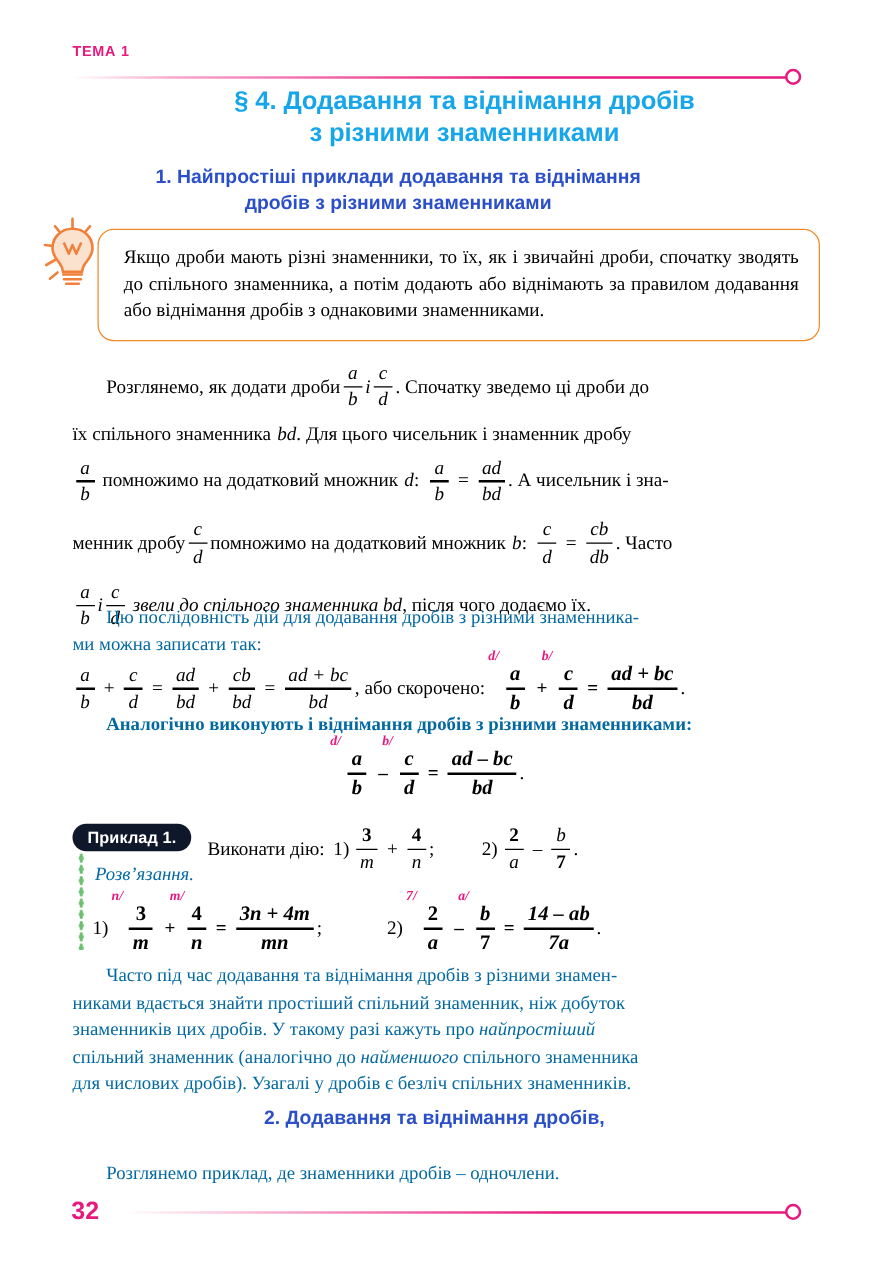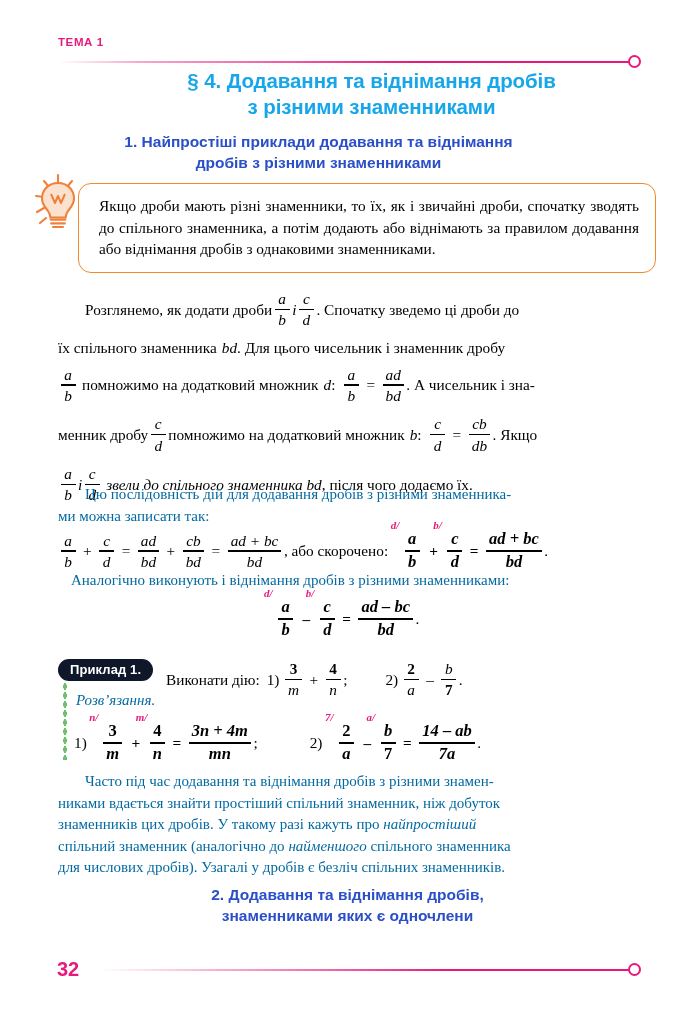--- a/index.html
+++ b/index.html
@@ -348,21 +348,21 @@
         <span class="num">c</span>
         <span class="bar"></span>
         <span class="den">d</span>
       </span>
       <span class="op">=</span>
       <span class="frac">
         <span class="num">cb</span>
         <span class="bar"></span>
         <span class="den">db</span>
       </span>
-      <span>. Якщо</span>
+      <span>. Часто</span>
     </div>
 
     <div class="mline" style="margin-top:11px;">
       <span class="frac">
         <span class="num">a</span>
         <span class="bar"></span>
         <span class="den">b</span>
       </span>
       <span class="it">і</span>
       <span class="frac">
@@ -429,21 +429,21 @@
     </span>
     <span class="op bd">=</span>
     <span class="frac b">
       <span class="num">ad + bc</span>
       <span class="bar"></span>
       <span class="den">bd</span>
     </span>
     <span>.</span>
   </div>
 
-  <div class="para" style="left:44px; top:570px; width:578px; text-indent:27px;">Аналогічно виконують і віднімання дробів з різними знаменниками:</div>
+  <div class="para" style="left:58px; top:570px; width:578px; text-indent:27px;font-weight:bold;">Аналогічно виконують і віднімання дробів з різними знаменниками:</div>
 
   <div class="mline" style="left:0; top:598px; position:absolute; width:695px; justify-content:center;">
     <span class="frac b">
       <span class="mult">d/</span>
       <span class="num">a</span>
       <span class="bar"></span>
       <span class="den">b</span>
     </span>
     <span class="op wide bd">–</span>
     <span class="frac b">
@@ -562,21 +562,21 @@
     <div>
       <span>спільний знаменник (аналогічно до</span>
       <i>найменшого</i>
       <span>спільного знаменника</span>
     </div>
     <div>для числових дробів). Узагалі у дробів є безліч спільних знаменників.</div>
   </div>
 
   <div class="subsection-title-2">
     <div>2. Додавання та віднімання дробів,</div>
-    <div>знаменниками яких є одночлени</div>
-  </div>
-
+  </div>
+
+  <div class="para" style="left:58px; top:929px; width:578px; text-indent:27px;">Розглянемо приклад, де знаменники дробів – одночлени.</div>
 
   <div class="page-number">32</div>
   <div class="footer-rule"></div>
   <div class="footer-dot"></div>
 
 </div>
 
 </body></html>

